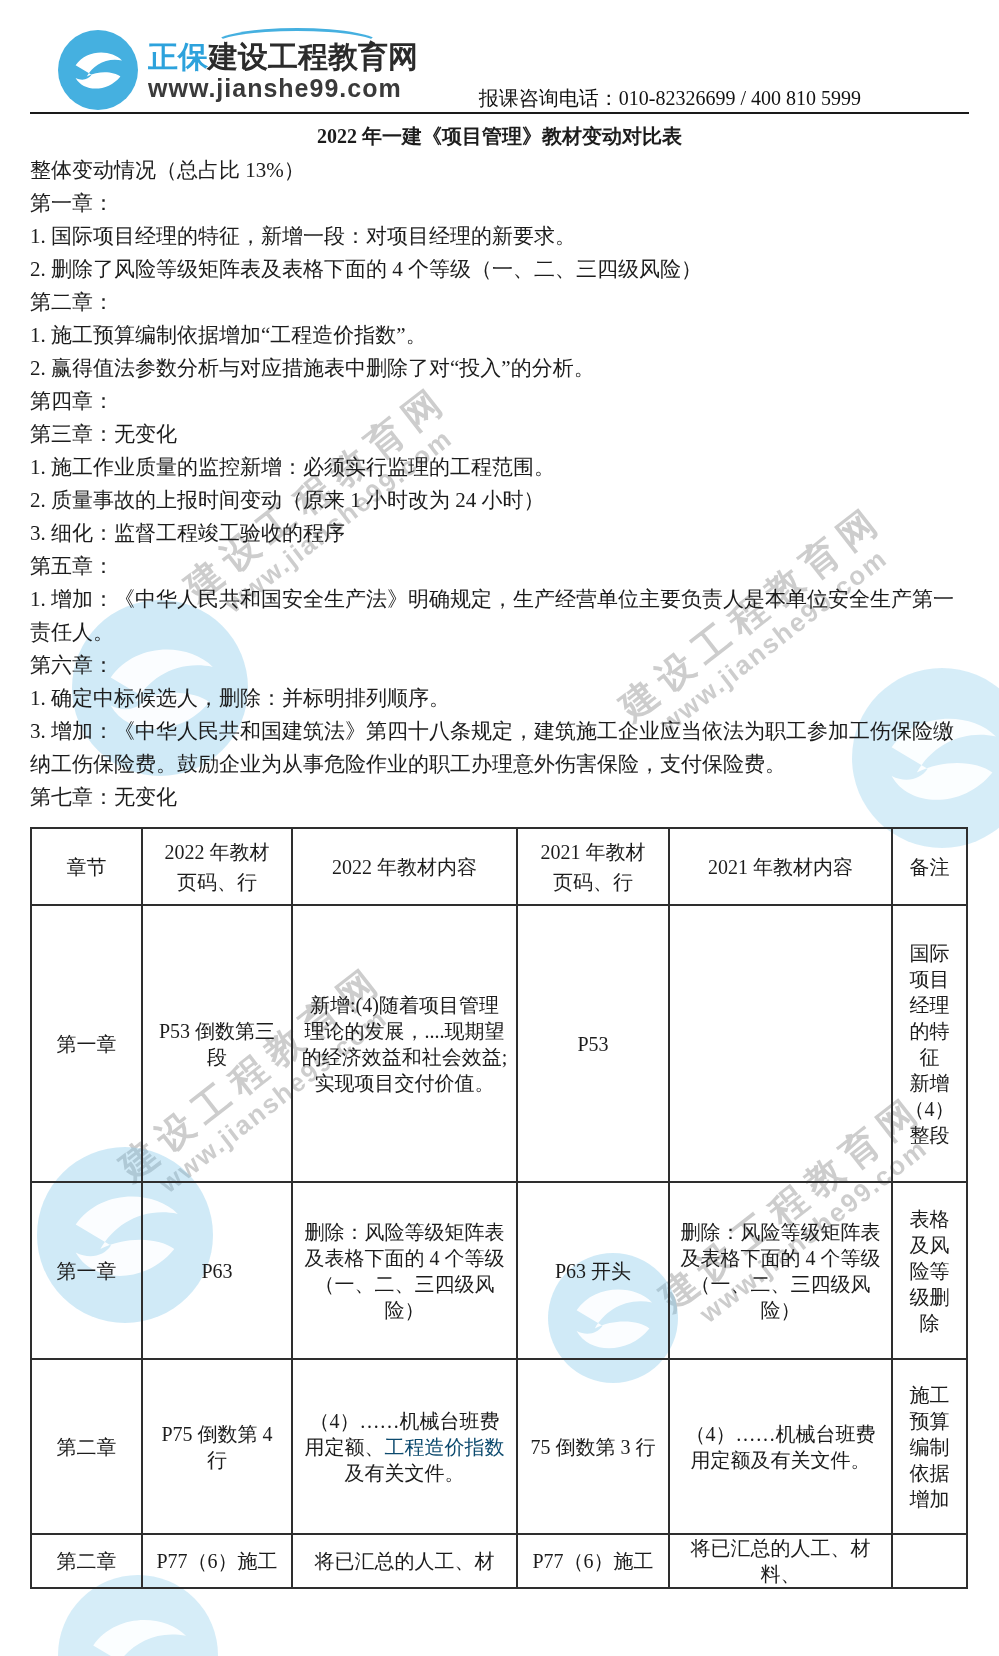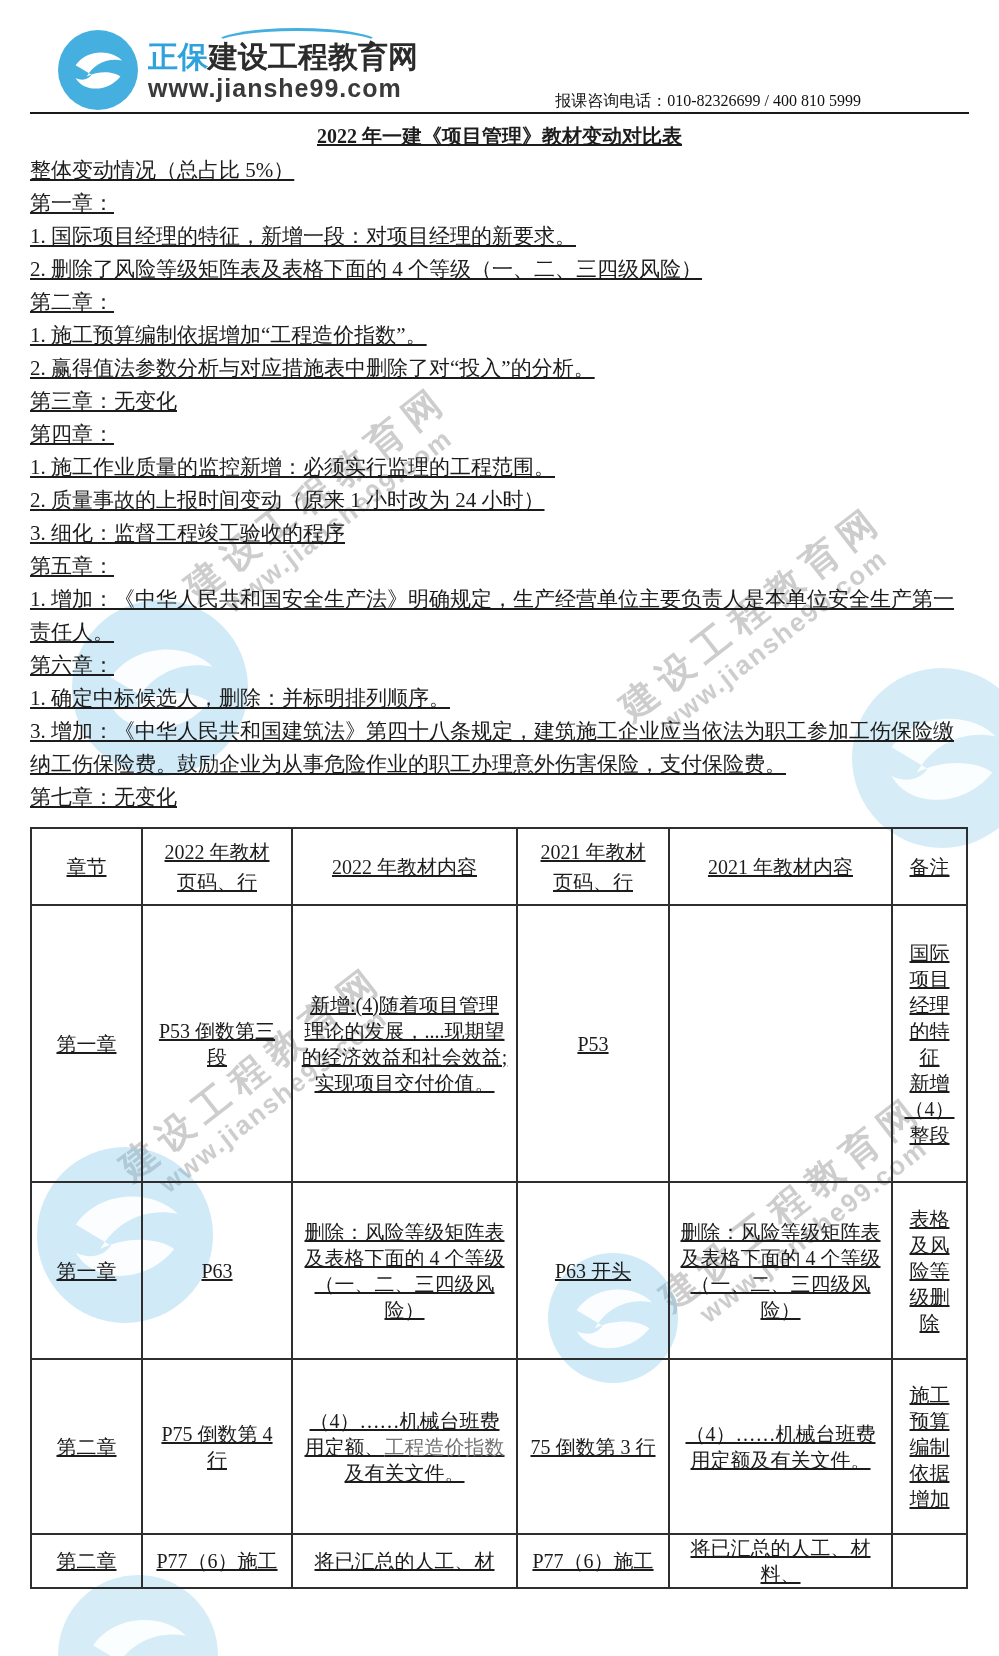--- a/index.html
+++ b/index.html
@@ -2,41 +2,41 @@
 <html><head>
 <meta charset="utf-8">
 <style>
   * { margin:0; padding:0; box-sizing:border-box; }
   html,body { background:#ffffff; }
   body {
     width:999px; height:1656px; position:relative; overflow:hidden;
     font-family:"Liberation Serif","DejaVu Serif",serif;
     color:#1c1c1c;
   }
-  .page { position:relative; z-index:1; padding:0 30px;text-decoration:underline; }
+  .page { position:relative; z-index:1; padding:0 30px; }
 
   
   .header {
     position:relative; height:114px;
     border-bottom:2px solid #1a1a1a;
   }
   .logo { position:absolute; left:28px; top:30px; display:flex; align-items:flex-start; }
   .logo-circle { width:80px; height:80px; flex:0 0 auto; }
   .logo-textblock { margin-left:10px; padding-top:10px; position:relative; }
   .logo-arc {
     position:absolute; left:64px; top:-2px; width:170px; height:34px;
     border:solid transparent; border-top:3px solid #45b0e0; border-radius:50%;
   }
   .logo-line1 { font-family:"Liberation Sans","DejaVu Sans",sans-serif; font-weight:bold; font-size:30px; line-height:34px; white-space:nowrap; }
   .logo-brand { color:#2da2dc; }
   .logo-site { color:#2b2b2b; }
   .logo-url { font-family:"Liberation Sans","DejaVu Sans",sans-serif; font-weight:bold; font-size:25px; color:#3a3a3a; letter-spacing:1px; }
   .phone {
     position:absolute; right:108px; bottom:0px;
-    font-size:16px; color:#111; white-space:nowrap;
+    font-size:20px; color:#111; white-space:nowrap;
   }
 
   
   .doc-title { text-align:center; font-weight:bold; font-size:20px; line-height:30px; margin-top:7px; }
   .intro { margin-top:3px; }
   .intro p { font-size:21px; line-height:33px; }
 
   
   table.cmp {
     width:936px; margin-top:13px; border-collapse:collapse; table-layout:fixed;
@@ -51,21 +51,21 @@
   }
   tr.r-head   { height:77px; }
   tr.r-head th{ line-height:30px; white-space:pre-line; }
   tr.r1 { height:277px; }
   tr.r2 { height:177px; }
   tr.r3 { height:175px; }
   tr.r4 { height:37px; }
   tr.r4 td { padding-top:0; padding-bottom:0; }
   td.remark { white-space:pre-line; padding:2px 4px; }
   td.content { text-align:center;margin-top:23px; }
-  .hl-red { color:#737373; }
+  .hl-red { color:#0c4a6e; }
 
   
   .wm { position:absolute; z-index:0; pointer-events:none; }
   .wm-text { transform:rotate(-38deg); text-align:center; color:rgba(130,130,130,0.40);
     font-family:"Liberation Sans","DejaVu Sans",sans-serif; font-weight:bold; white-space:nowrap; }
   .wm-text .l1 { font-size:37px; letter-spacing:9px; line-height:40px; }
   .wm-text .l2 { font-size:26px; letter-spacing:2px; line-height:30px; }
   .wm-circle svg { display:block; }
 </style>
 </head>
@@ -136,29 +136,29 @@
         </div>
         <div class="logo-url">www.jianshe99.com</div>
       </div>
     </div>
     <div class="phone">报课咨询电话：010-82326699 / 400 810 5999</div>
   </div>
 
   <div class="doc-title">2022 年一建《项目管理》教材变动对比表</div>
 
   <div class="intro">
-    <p>整体变动情况（总占比 5%）</p>
+    <p>整体变动情况（总占比 13%）</p>
     <p>第一章：</p>
     <p>1. 国际项目经理的特征，新增一段：对项目经理的新要求。</p>
     <p>2. 删除了风险等级矩阵表及表格下面的 4 个等级（一、二、三四级风险）</p>
     <p>第二章：</p>
     <p>1. 施工预算编制依据增加“工程造价指数”。</p>
     <p>2. 赢得值法参数分析与对应措施表中删除了对“投入”的分析。</p>
+    <p>第四章：</p>
     <p>第三章：无变化</p>
-    <p>第四章：</p>
     <p>1. 施工作业质量的监控新增：必须实行监理的工程范围。</p>
     <p>2. 质量事故的上报时间变动（原来 1 小时改为 24 小时）</p>
     <p>3. 细化：监督工程竣工验收的程序</p>
     <p>第五章：</p>
     <p>1. 增加：《中华人民共和国安全生产法》明确规定，生产经营单位主要负责人是本单位安全生产第一责任人。</p>
     <p>第六章：</p>
     <p>1. 确定中标候选人，删除：并标明排列顺序。</p>
     <p>3. 增加：《中华人民共和国建筑法》第四十八条规定，建筑施工企业应当依法为职工参加工伤保险缴纳工伤保险费。鼓励企业为从事危险作业的职工办理意外伤害保险，支付保险费。</p>
     <p>第七章：无变化</p>
   </div>

